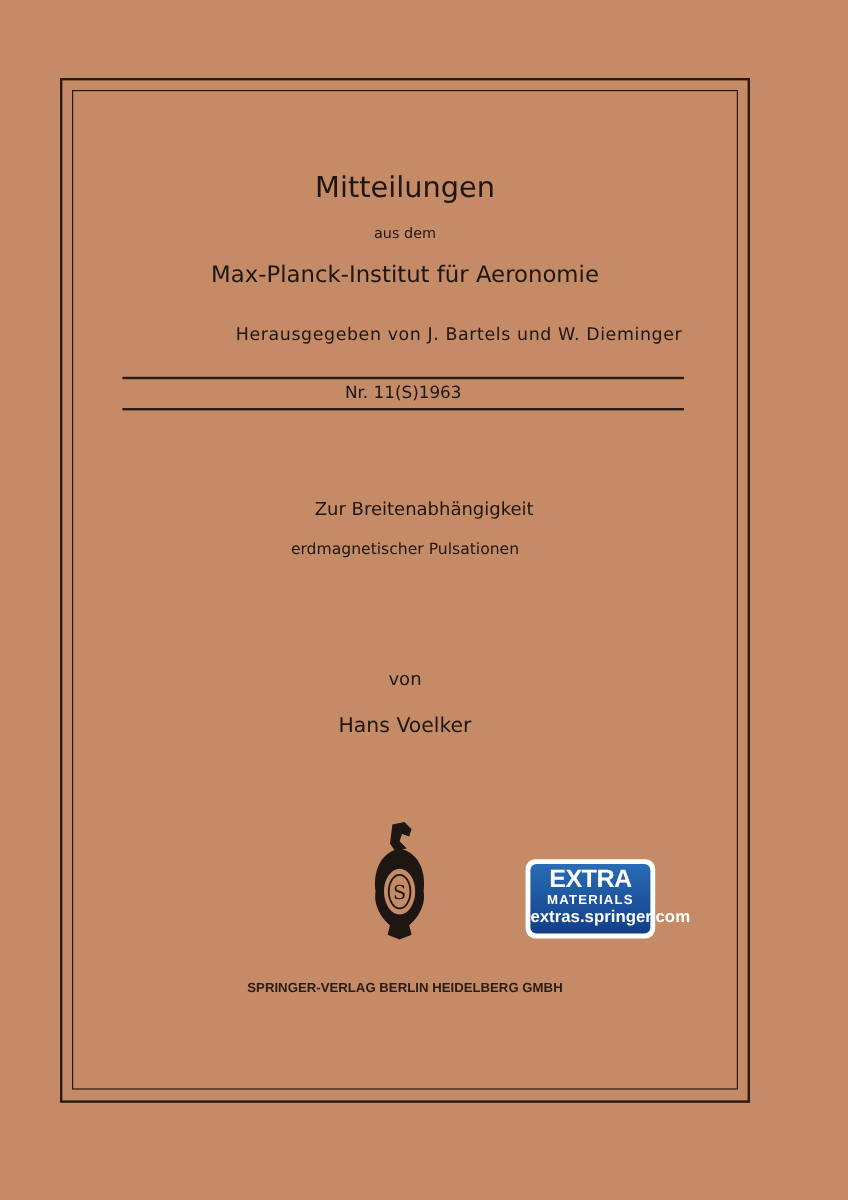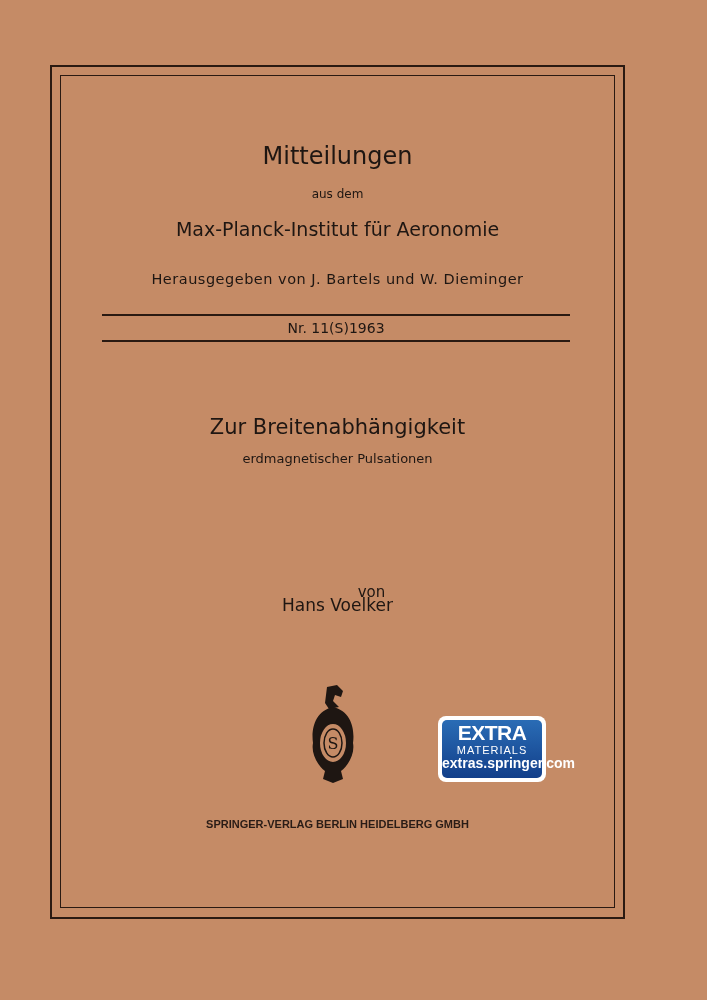--- a/index.html
+++ b/index.html
@@ -3,34 +3,34 @@
 <meta charset="utf-8">
 <style>
   html, body { margin:0; padding:0; }
   body { width:707px; height:1000px; background:#c58b66; position:relative; overflow:hidden; font-family:"DejaVu Sans", sans-serif; color:#1e1612; }
   .outer { position:absolute; left:50px; top:65px; width:571px; height:850px; border:2px solid #2a1a12; }
   .inner { position:absolute; left:60px; top:75px; width:553px; height:831px; border:1px solid #2a1a12; }
   .c { position:absolute; left:60px; width:555px; text-align:center; white-space:nowrap; }
   .t1 { top:142px; font-size:24px; }
   .t2 { top:187px; font-size:12px; }
   .t3 { top:218px; font-size:19px; }
-  .t4 { top:271px; font-size:14.5px; letter-spacing:0.5px; }
+  .t4 { top:271px; font-size:14.5px; letter-spacing:0.5px;padding-left:45px; }
   .rule { position:absolute; left:102px; width:468px; height:2px; background:#2a1a12; }
   .r1 { top:314px; } .r2 { top:340px; }
   .bar { position:absolute; left:102px; width:468px; top:320px; font-size:14px; display:flex; justify-content:center; }
-  .ti1 { top:415px; font-size:21px; }
+  .ti1 { top:415px; font-size:15px;padding-left:16px; }
   .ti2 { top:451px; font-size:13px; }
-  .von { top:583px; font-size:15px;padding-left:34px; }
+  .von { top:557px; font-size:15px; }
   .auth { top:595px; font-size:17px; }
   .logo { position:absolute; left:307px; top:683px; width:52px; height:102px; }
   .pub { position:absolute; left:60px; width:555px; top:818px; text-align:center; font-family:"Liberation Sans", sans-serif; font-size:11px; font-weight:bold; color:#2a1c16; }
   .extra { position:absolute; left:438px; top:716px; width:108px; height:66px; background:#fff; border-radius:8px; }
   .extra-in { position:absolute; left:4px; top:4px; right:4px; bottom:4px; border-radius:5px; background:linear-gradient(#2a6cb5,#123f8a); text-align:center; color:#fff; font-family:"Liberation Sans", sans-serif; }
   .e1 { display:block; font-size:21px; font-weight:bold; line-height:22px; margin-top:2px; letter-spacing:-0.5px; }
-  .e2 { display:block; font-size:11px; font-weight:normal; line-height:13px; letter-spacing:1px; }
+  .e2 { display:block; font-size:11px; font-weight:bold; line-height:13px; letter-spacing:1px; }
   .e3 { display:block; font-size:14px; font-weight:bold; line-height:12px; }
 </style>
 </head>
 <body>
 
 <div class="outer"></div>
 <div class="inner"></div>
 
 <div class="c t1">Mitteilungen</div>
 <div class="c t2">aus dem</div>

